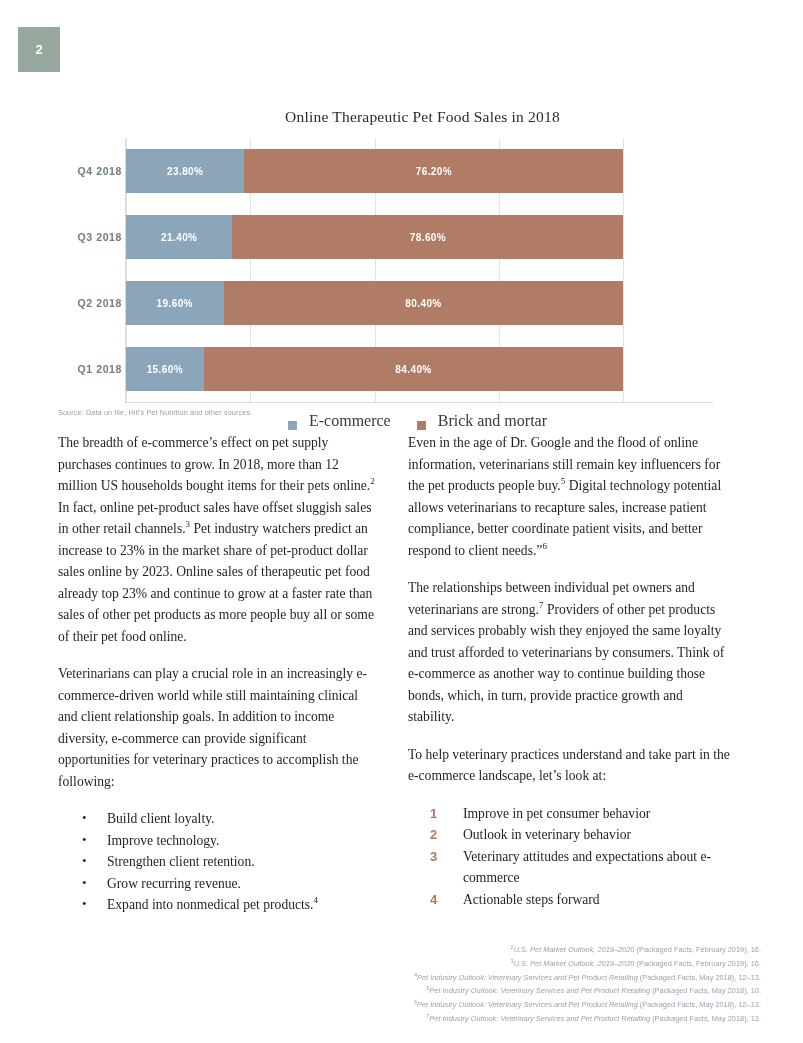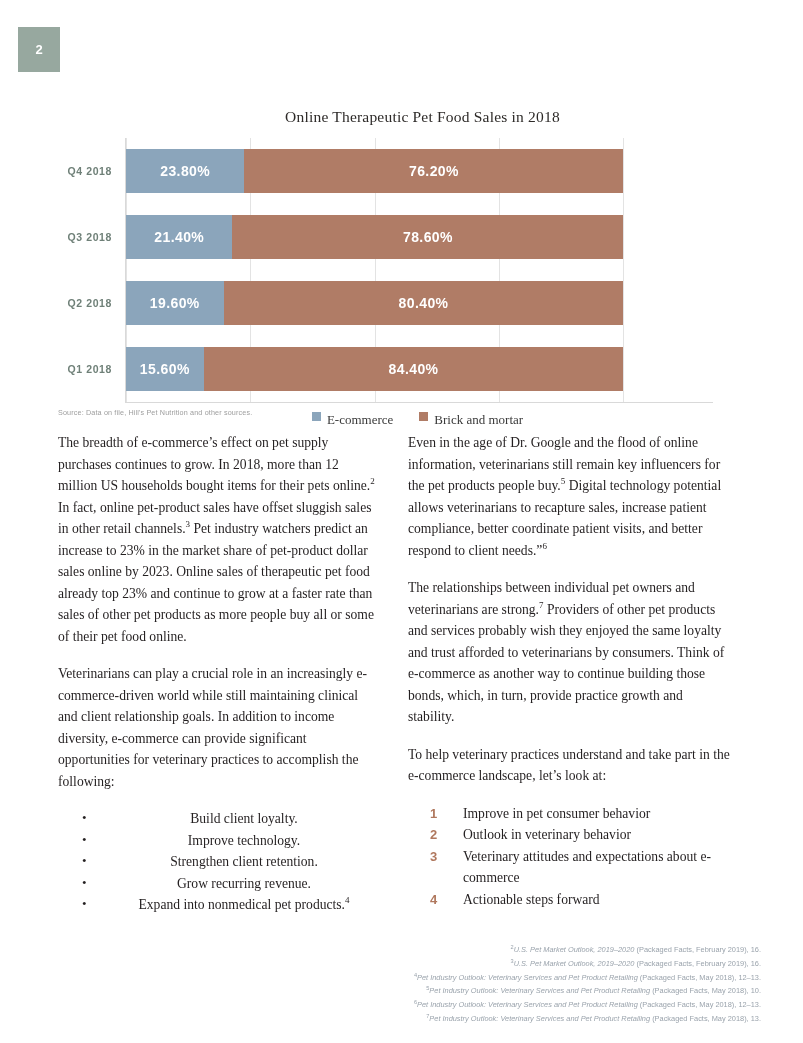--- a/index.html
+++ b/index.html
@@ -72,55 +72,55 @@
     height: 44px;
     display: flex;
     align-items: stretch;
   }
   .cat-label {
     position: absolute;
     right: 100%;
     top: 0;
     height: 44px;
     line-height: 44px;
-    padding-right: 14px;
+    padding-right: 4px;
     white-space: nowrap;
     font-family: "Liberation Sans Narrow", "Liberation Sans", sans-serif;
     font-size: 10.5px;
     font-weight: bold;
     letter-spacing: .6px;
     color: #6f8078;
   }
   .seg {
     display: flex;
     align-items: center;
     justify-content: center;
     color: #ffffff;
     font-family: "Liberation Sans Narrow", "Liberation Sans", sans-serif;
-    font-size: 14px;
+    font-size: 10px;
     font-weight: bold;
     letter-spacing: .4px;
     text-align: center;
   }
   .seg-ecom { background: #8ba5bb; }
   .seg-brick { background: #b07c66; }
 
   .legend {
     display: flex;
     justify-content: center;
     align-items: center;
     gap: 26px;
     margin-top: 9px;
     margin-left: 30px;
   }
   .legend-item {
     display: flex;
-    align-items: flex-start;
-    gap: 6px;
-    font-size: 13px;
+    align-items: flex-end;
+    gap: 12px;
+    font-size: 16px;
     color: #3a3a3a;
     font-family: "Liberation Serif", serif;
   }
   .legend-swatch { width: 9px; height: 9px; display: inline-block; }
 
   .source-line {
     position: absolute;
     left: 58px; top: 408px;
     font-family: "Liberation Sans", sans-serif;
     font-size: 7.2px;
@@ -136,21 +136,21 @@
     font-size: 13.6px;
     line-height: 21.5px;
     text-align: left;
   }
   .col-left { left: 58px; }
   .col-right { left: 408px; }
 
   .col p { margin: 0 0 16px 0; }
   sup { font-size: 9px; vertical-align: super; line-height: 0; }
 
-  ul.bullets { margin: 0; padding: 0; list-style: none; text-align: center; }
+  ul.bullets { margin: 0; padding: 0; list-style: none; }
   ul.bullets li {
     position: relative;
     padding-left: 49px;
     margin-bottom: 0px;
     line-height: 21.5px;
   }
   ul.bullets li::before {
     content: "•";
     position: absolute;
     left: 24px;

